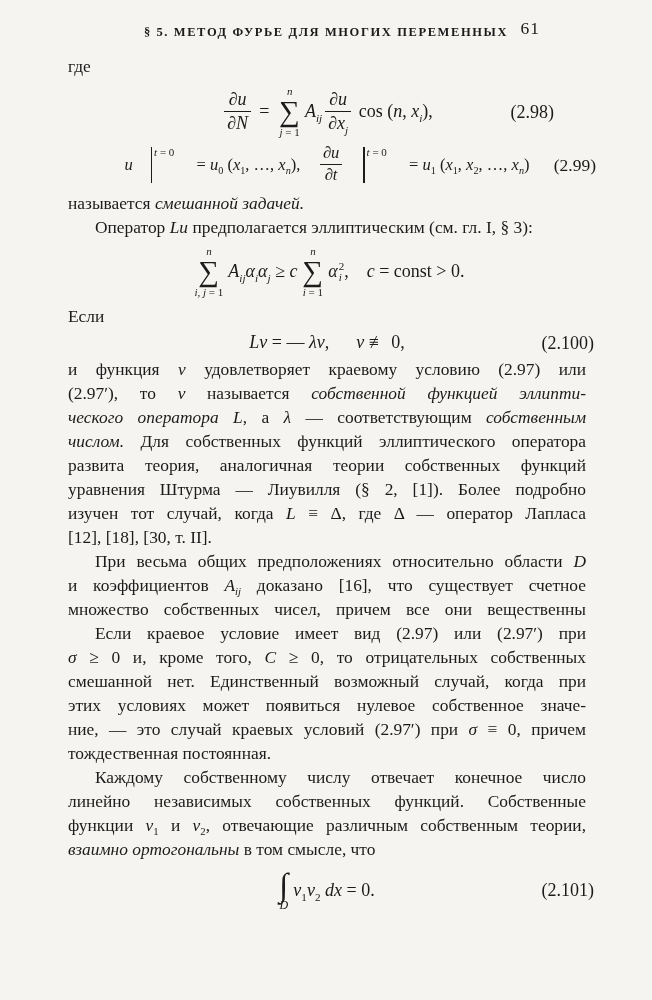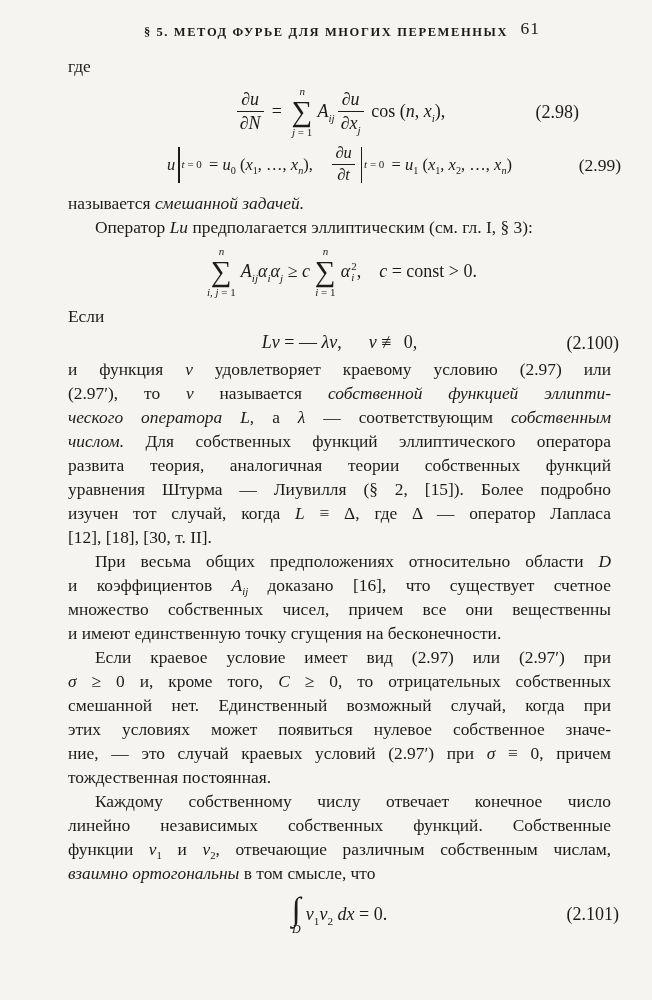--- a/index.html
+++ b/index.html
@@ -4,21 +4,21 @@
 <style>
   html,body { margin:0; padding:0; }
   .page {
     position:relative; width:652px; height:1000px;
     background:#f5f4f1; color:#1b1b1b; overflow:hidden;
     font-family:"Liberation Serif","DejaVu Serif","DejaVu Sans",serif;
   }
   .hdr { position:relative; padding-top:22px; height:18px; text-align:center; }
   .hdr-title { font-size:12.5px; font-weight:bold; letter-spacing:1.6px; }
   .hdr-num { position:absolute; right:112px; top:18px; font-size:17.5px; letter-spacing:1px; }
-  .body { padding:14px 41px 0 68px; }
+  .body { padding:14px 66px 0 68px; }
   .line { font-size:17.4px; line-height:24px; white-space:normal; }
   .just { text-align:justify; text-align-last:justify; -moz-text-align-last:justify; }
   .ind { text-indent:27px; }
   .it { font-style:italic; }
   sub,sup { font-size:62%; line-height:0; }
   sub.it, sup.it { font-style:italic; }
 
   
   .deq { position:relative; display:flex; align-items:center; justify-content:center;
          font-size:18px; }
@@ -28,22 +28,22 @@
 
   .frac { display:inline-block; vertical-align:middle; text-align:center; margin:0 3px; }
   .fnum { display:block; border-bottom:1.3px solid #1b1b1b; padding:0 3px 1px; line-height:1.15; }
   .fden { display:block; padding:1px 3px 0; line-height:1.15; }
 
   .nsum { display:inline-flex; flex-direction:column; align-items:center;
           vertical-align:middle; margin:0 5px; line-height:1; }
   .nsum .lim { font-size:11px; line-height:1.1; white-space:pre; }
   .nsum .sg { font-size:29px; line-height:1; }
 
-  .evb { display:inline-flex; align-items:center; vertical-align:middle;
-         height:36px; margin:0 3px; }
+  .evb { display:inline-flex; align-items:flex-start; vertical-align:middle;
+         height:36px; margin:0 18px; }
   .evb .vl { width:1.3px; background:#1b1b1b; height:100%; }
   .evb .es { font-size:11px; line-height:1; margin:0 0 0 2px; white-space:pre; }
 
   .intg { display:inline-flex; flex-direction:column; align-items:center;
           vertical-align:middle; margin-right:5px; line-height:1; }
   .intg .ig { font-size:33px; line-height:1; }
   .intg .is { font-size:12px; margin-top:-3px; }
 
   .stack { display:inline-flex; flex-direction:column; align-items:flex-start;
            vertical-align:middle; line-height:1; font-size:11px; margin-left:1px; }
@@ -136,39 +136,38 @@
     <div class="deq eq2100">
       <span class="run"><span class="it">Lv</span><span> = — </span><span class="it">λv</span><span>,  </span><span class="it">v</span><span> ≢ 0,</span></span>
       <span class="eqnum">(2.100)</span>
     </div>
 
     <div class="line just"><span>и функция </span><span class="it">v</span><span> удовлетворяет краевому условию (2.97) или</span></div>
     <div class="line just"><span>(2.97′), то </span><span class="it">v</span><span> называется </span><span class="it">собственной функцией эллипти-</span></div>
     <div class="line just"><span class="it">ческого оператора </span><span class="it">L</span><span>, а </span><span class="it">λ</span><span> — соответствующим </span><span class="it">собственным</span></div>
     <div class="line just"><span class="it">числом.</span><span> Для собственных функций эллиптического оператора</span></div>
     <div class="line just"><span>развита теория, аналогичная теории собственных функций</span></div>
-    <div class="line just"><span>уравнения Штурма — Лиувилля (§ 2, [15]). Более подробно</span></div>
+    <div class="line just"><span>уравнения Штурма — Лиувилля (§ 2, [1]). Более подробно</span></div>
     <div class="line just"><span>изучен тот случай, когда </span><span class="it">L</span><span> ≡ Δ, где Δ — оператор Лапласа</span></div>
     <div class="line"><span>[12], [18], [30, т. II].</span></div>
 
     <div class="line just ind"><span>При весьма общих предположениях относительно области </span><span class="it">D</span></div>
     <div class="line just"><span>и коэффициентов </span><span class="it">A</span><sub class="it">ij</sub><span> доказано [16], что существует счетное</span></div>
     <div class="line just"><span>множество собственных чисел,  причем все они вещественны</span></div>
-    <div class="line"><span>и имеют единственную точку сгущения на бесконечности.</span></div>
 
     <div class="line just ind"><span>Если краевое  условие  имеет вид (2.97) или  (2.97′) при</span></div>
     <div class="line just"><span class="it">σ</span><span> ≥ 0 и,  кроме  того,  </span><span class="it">C</span><span> ≥ 0,  то отрицательных  собственных</span></div>
     <div class="line just"><span>смешанной нет.  Единственный  возможный  случай,  когда  при</span></div>
     <div class="line just"><span>этих условиях может появиться  нулевое собственное значе-</span></div>
     <div class="line just"><span>ние, — это случай краевых условий (2.97′) при </span><span class="it">σ</span><span> ≡ 0, причем</span></div>
     <div class="line"><span>тождественная  постоянная.</span></div>
 
     <div class="line just ind"><span>Каждому  собственному  числу  отвечает  конечное  число</span></div>
     <div class="line just"><span>линейно  независимых  собственных  функций.  Собственные</span></div>
-    <div class="line just"><span>функции  </span><span class="it">v</span><sub>1</sub><span>  и  </span><span class="it">v</span><sub>2</sub><span>,  отвечающие различным собственным числам,</span></div>
+    <div class="line just"><span>функции  </span><span class="it">v</span><sub>1</sub><span>  и  </span><span class="it">v</span><sub>2</sub><span>,  отвечающие различным собственным теории,</span></div>
     <div class="line"><span class="it">взаимно  ортогональны</span><span>  в  том  смысле,  что</span></div>
 
     <div class="deq eq2101">
       <span class="intg">
           <span class="ig">∫</span>
           <span class="is"><span class="it">D</span></span>
         </span>
       <span class="run"><span class="it">v</span><sub>1</sub><span class="it">v</span><sub>2</sub><span> </span><span class="it">dx</span><span> = 0.</span></span>
       <span class="eqnum">(2.101)</span>
     </div>

